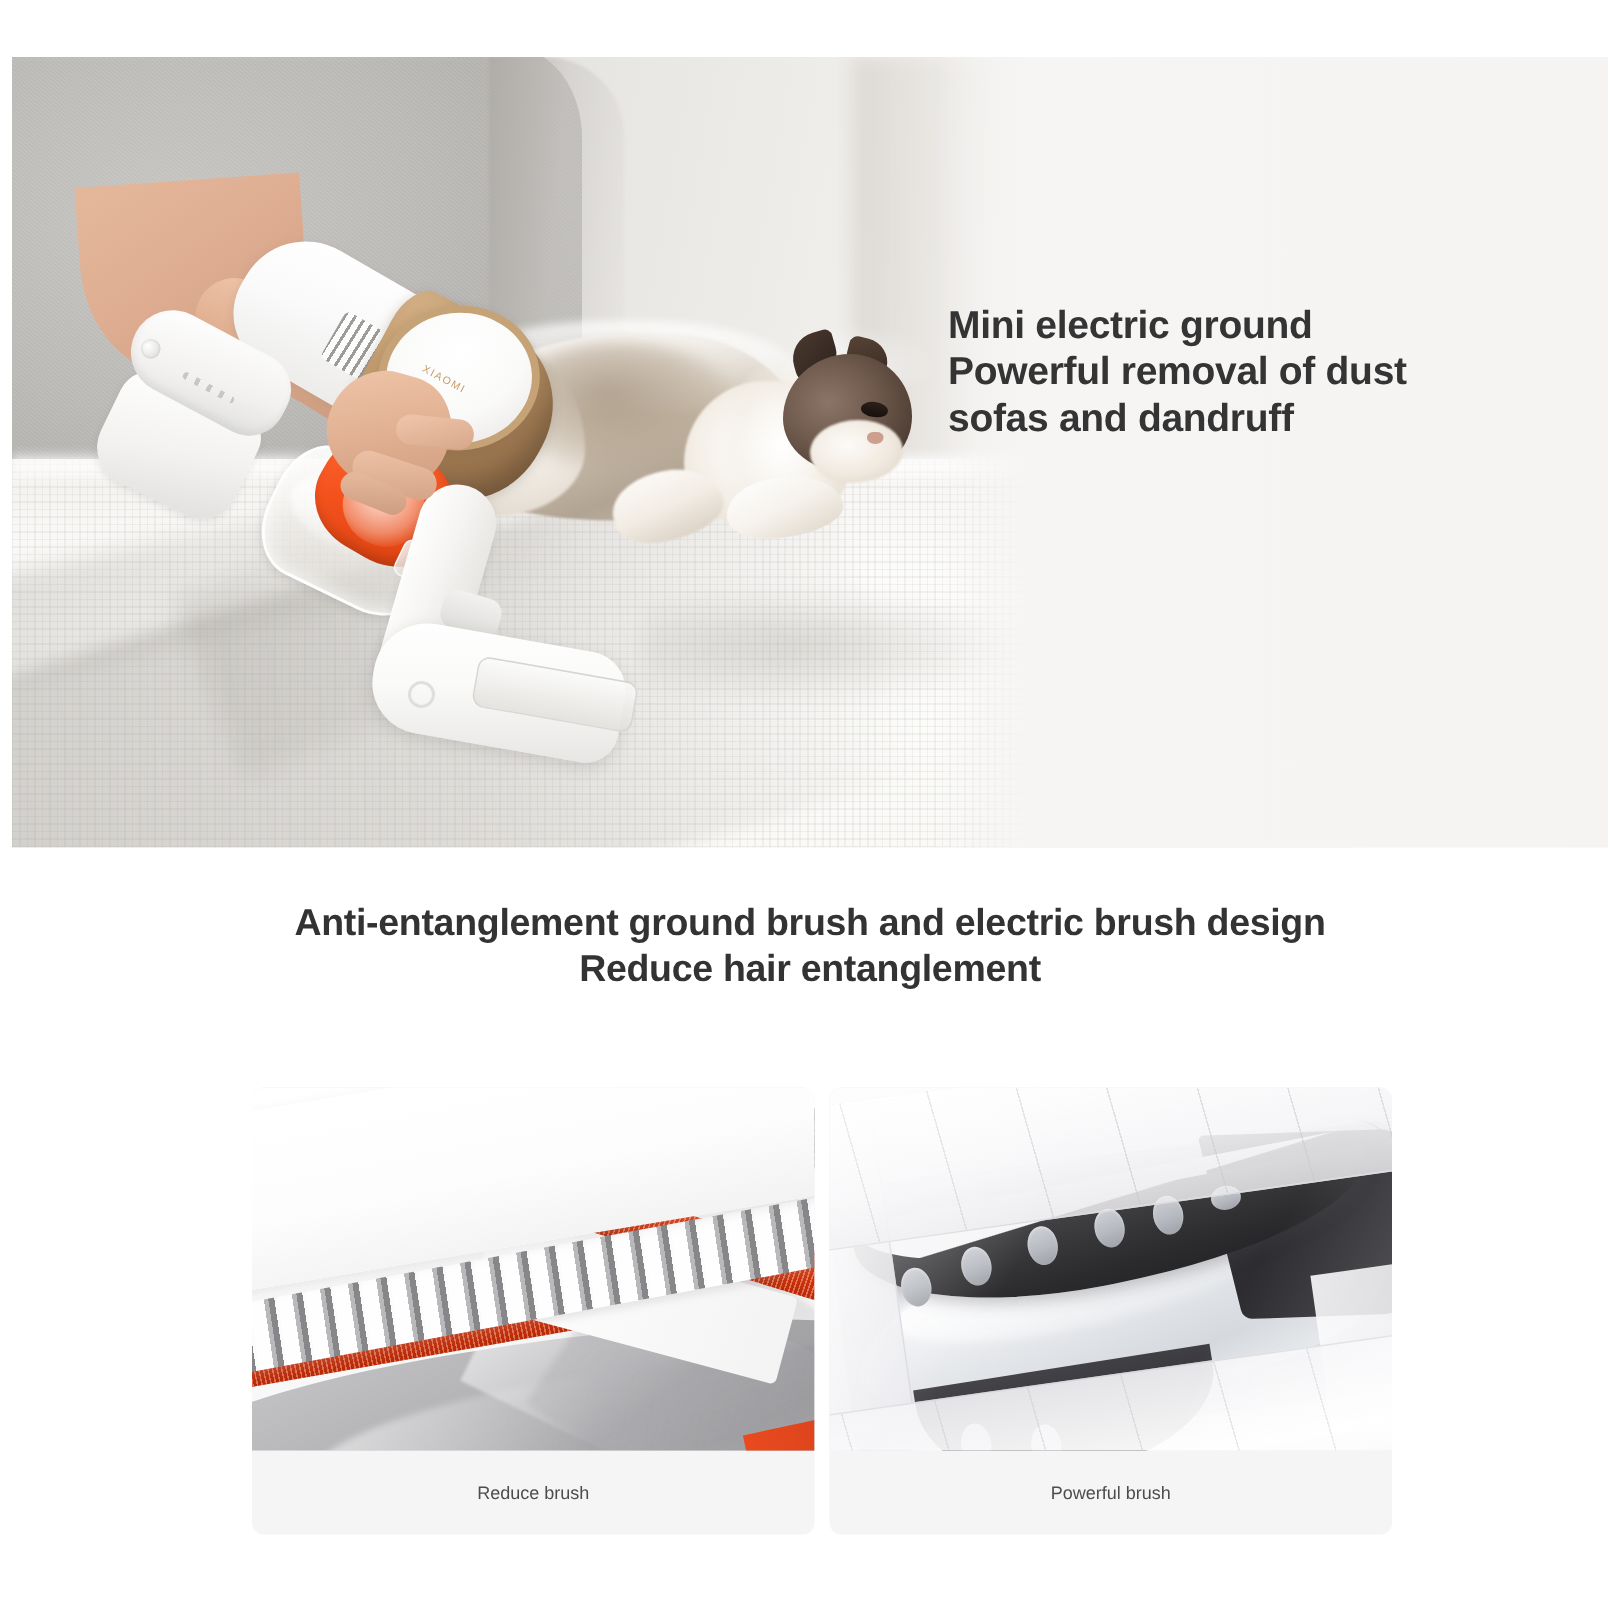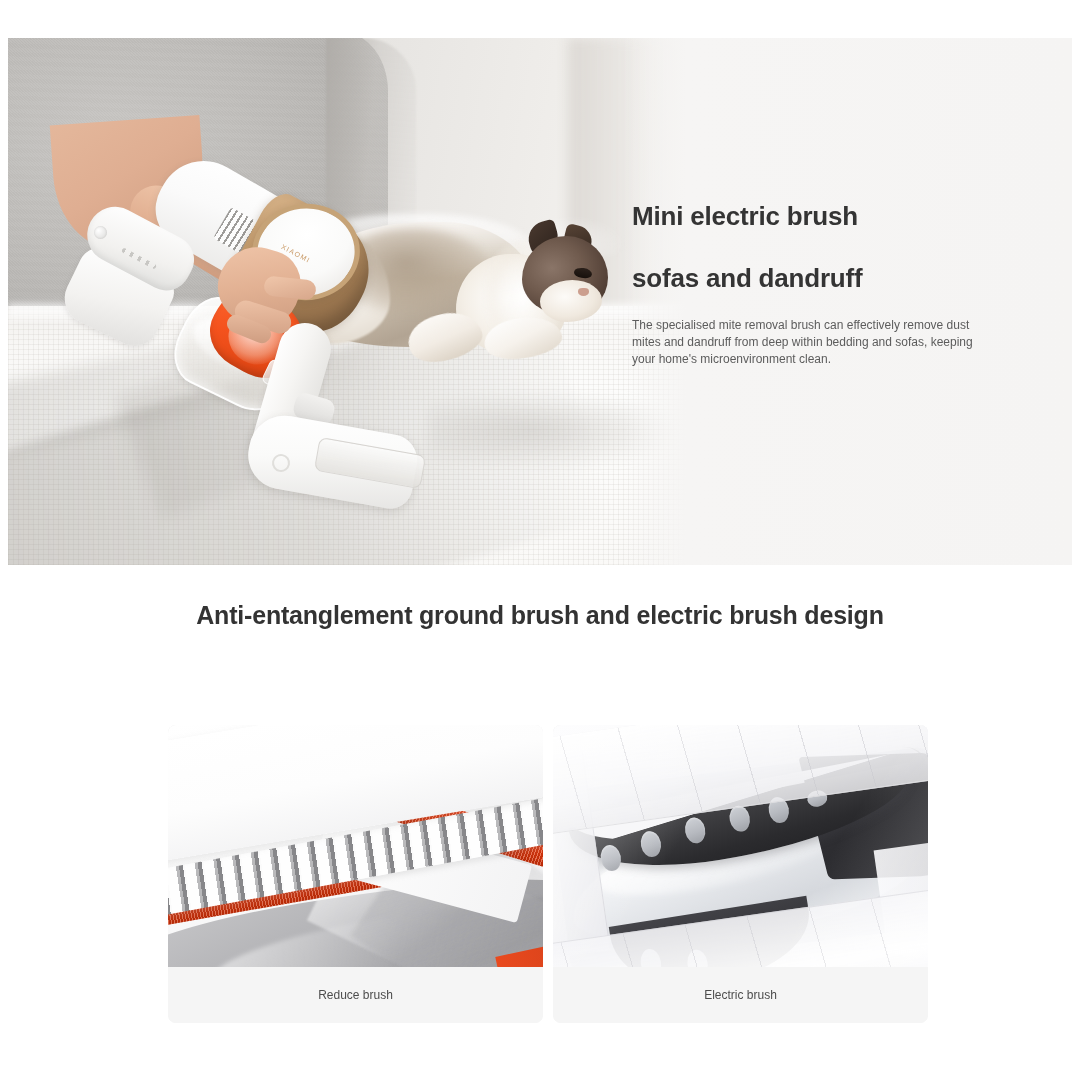--- a/index.html
+++ b/index.html
@@ -795,29 +795,28 @@
 
         <div class="hand"></div>
         <div class="thumb"></div>
         <div class="finger-1"></div>
         <div class="finger-2"></div>
       </div>
     </div>
 
     <div class="hero-text">
       <div class="hero-text-inner">
-        <h1 class="hero-h1"><span>Mini electric brush</span><br><br><span>sofas and dandruff</span></h1>
-        <p class="hero-p">The specialised mite removal brush can effectively remove dust mites and dandruff from deep within bedding and sofas, keeping your home's microenvironment clean.</p>
+        <h1 class="hero-h1"><span>Mini electric ground</span><br><span>Powerful removal of dust</span><br><span>sofas and dandruff</span></h1>
       </div>
     </div>
   </section>
 
   <section class="section2">
 
-    <h2 class="section-h2"><span>Anti-entanglement ground brush and electric brush design</span><br></h2>
+    <h2 class="section-h2"><span>Anti-entanglement ground brush and electric brush design</span><br><span>Reduce hair entanglement</span></h2>
 
     <div class="cards">
 
       <div class="card">
         <div class="card-img">
           <div class="gb-bg"></div>
           <div class="gb-roller"></div>
           <div class="gb-roller-band"></div>
           <div class="gb-vane"></div>
           <div class="gb-vane2"></div>
@@ -856,19 +855,19 @@
           <div class="eb-blade-lower">
             <div class="eb-hole-l" style="left:26px; top:28px;"></div>
             <div class="eb-hole-l" style="left:72px; top:36px;"></div>
           </div>
           <div class="eb-frame-l"></div>
           <div class="eb-frame-r"></div>
           <div class="eb-shell-top"></div>
           <div class="eb-shell-bottom"></div>
           <div class="eb-gloss"></div>
         </div>
-        <div class="card-caption">Electric brush</div>
+        <div class="card-caption">Powerful brush</div>
       </div>
 
     </div>
   </section>
 
 </div>
 
 </body></html>

